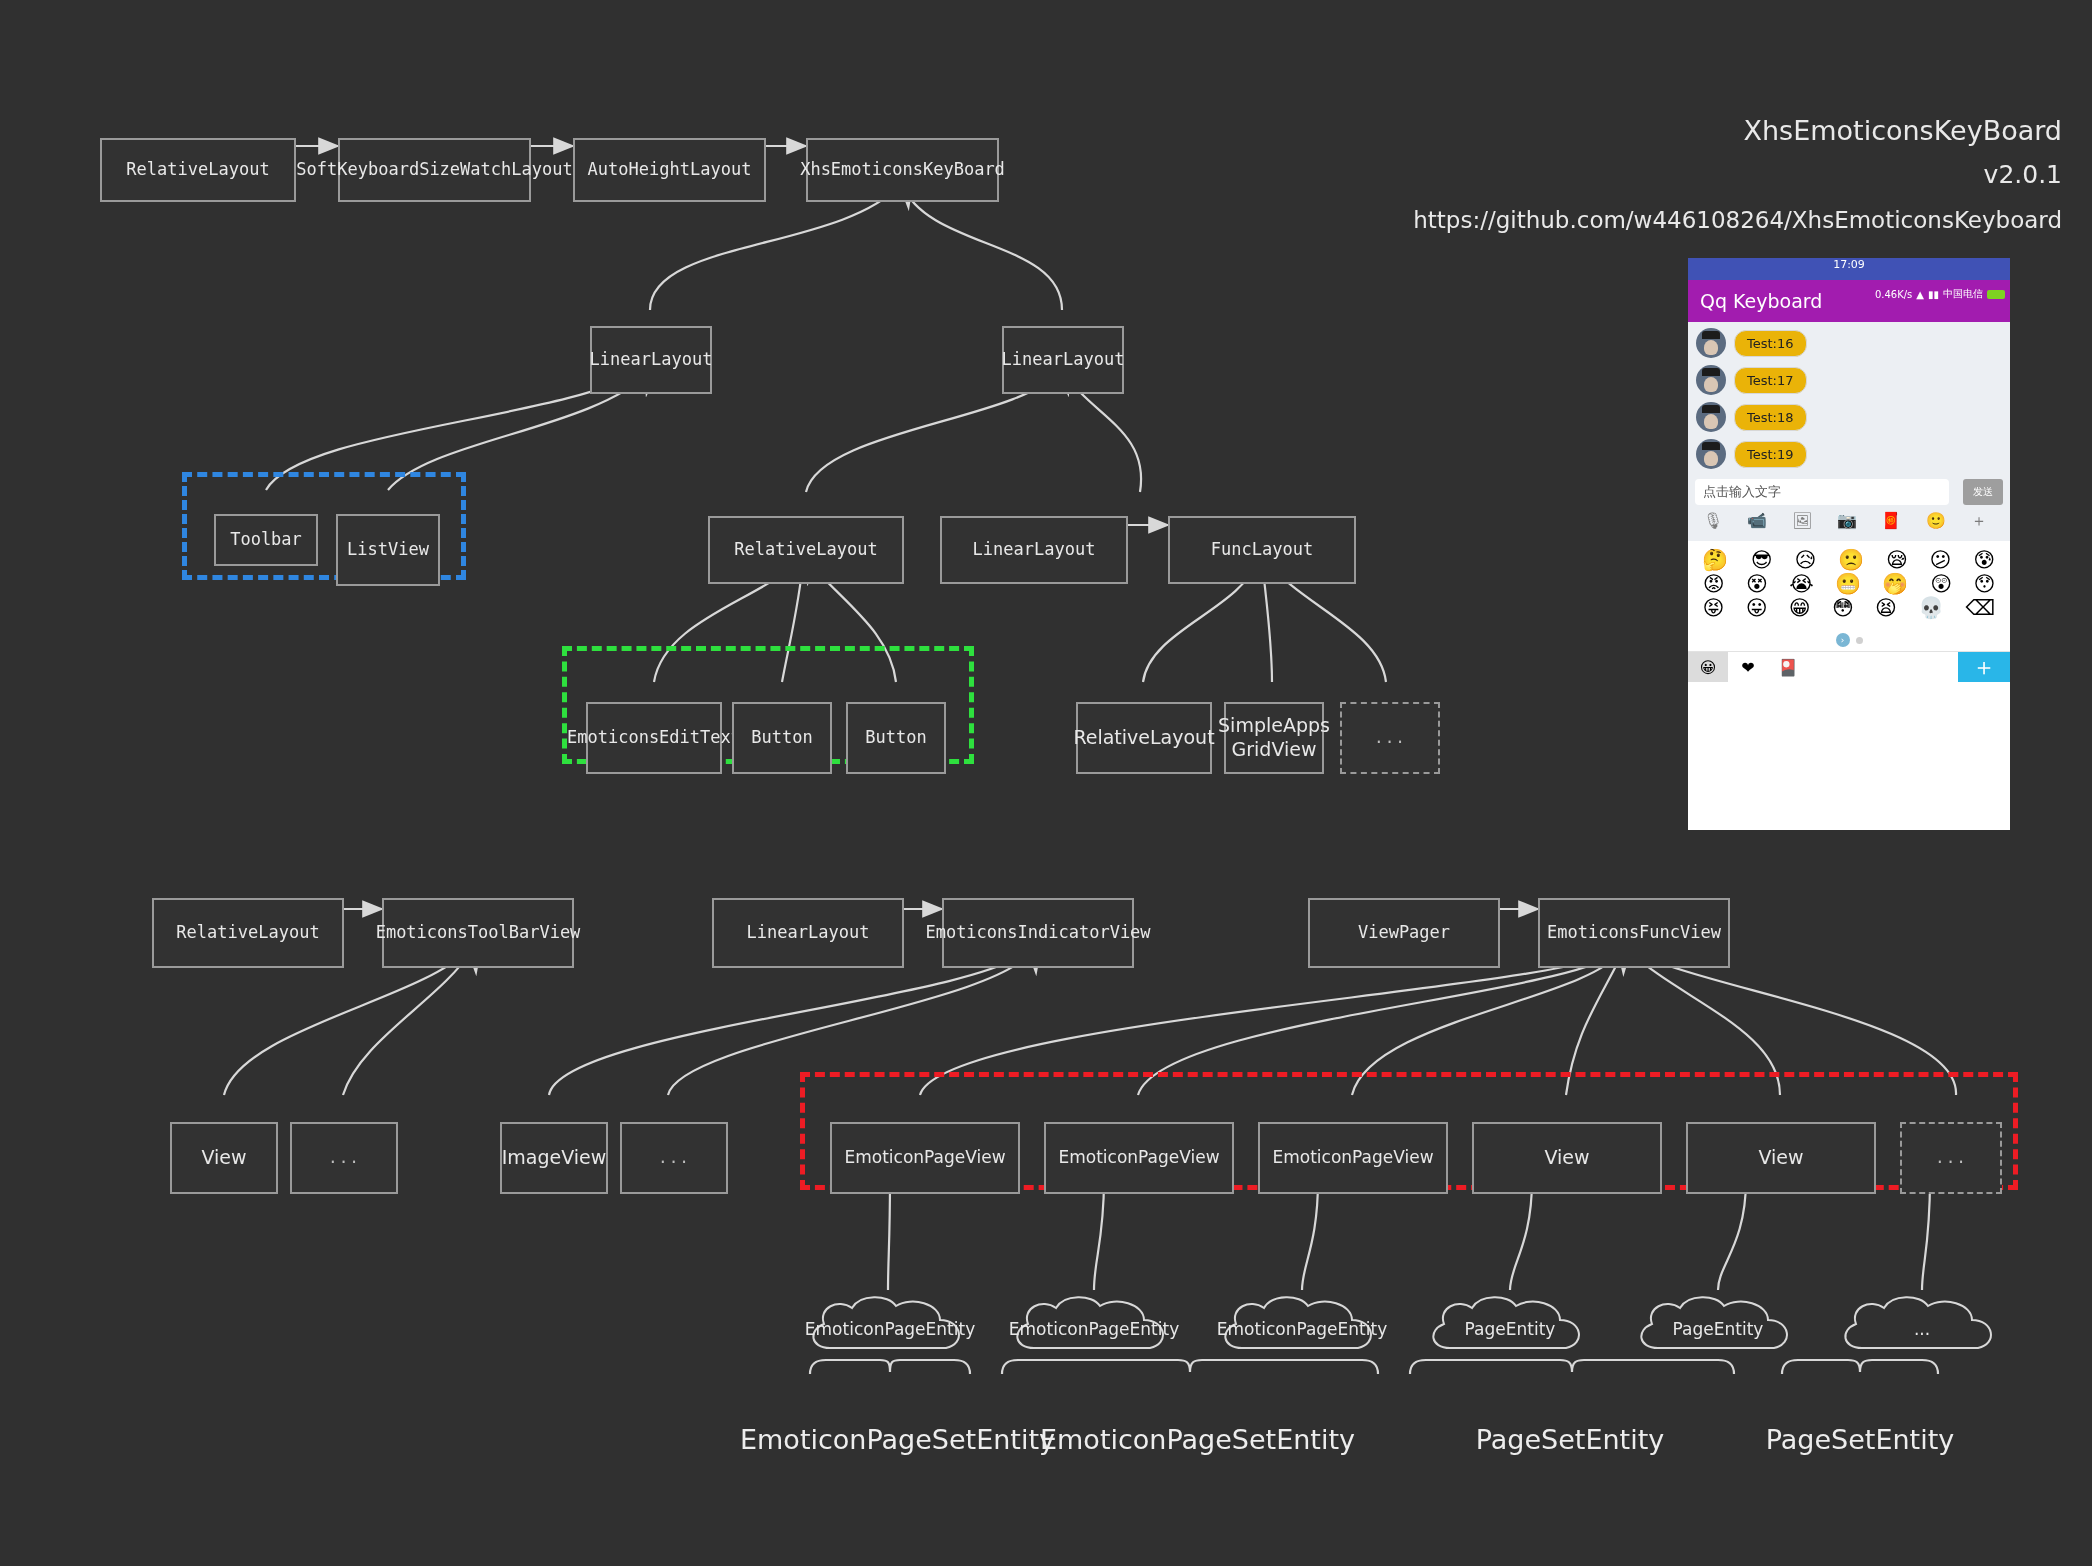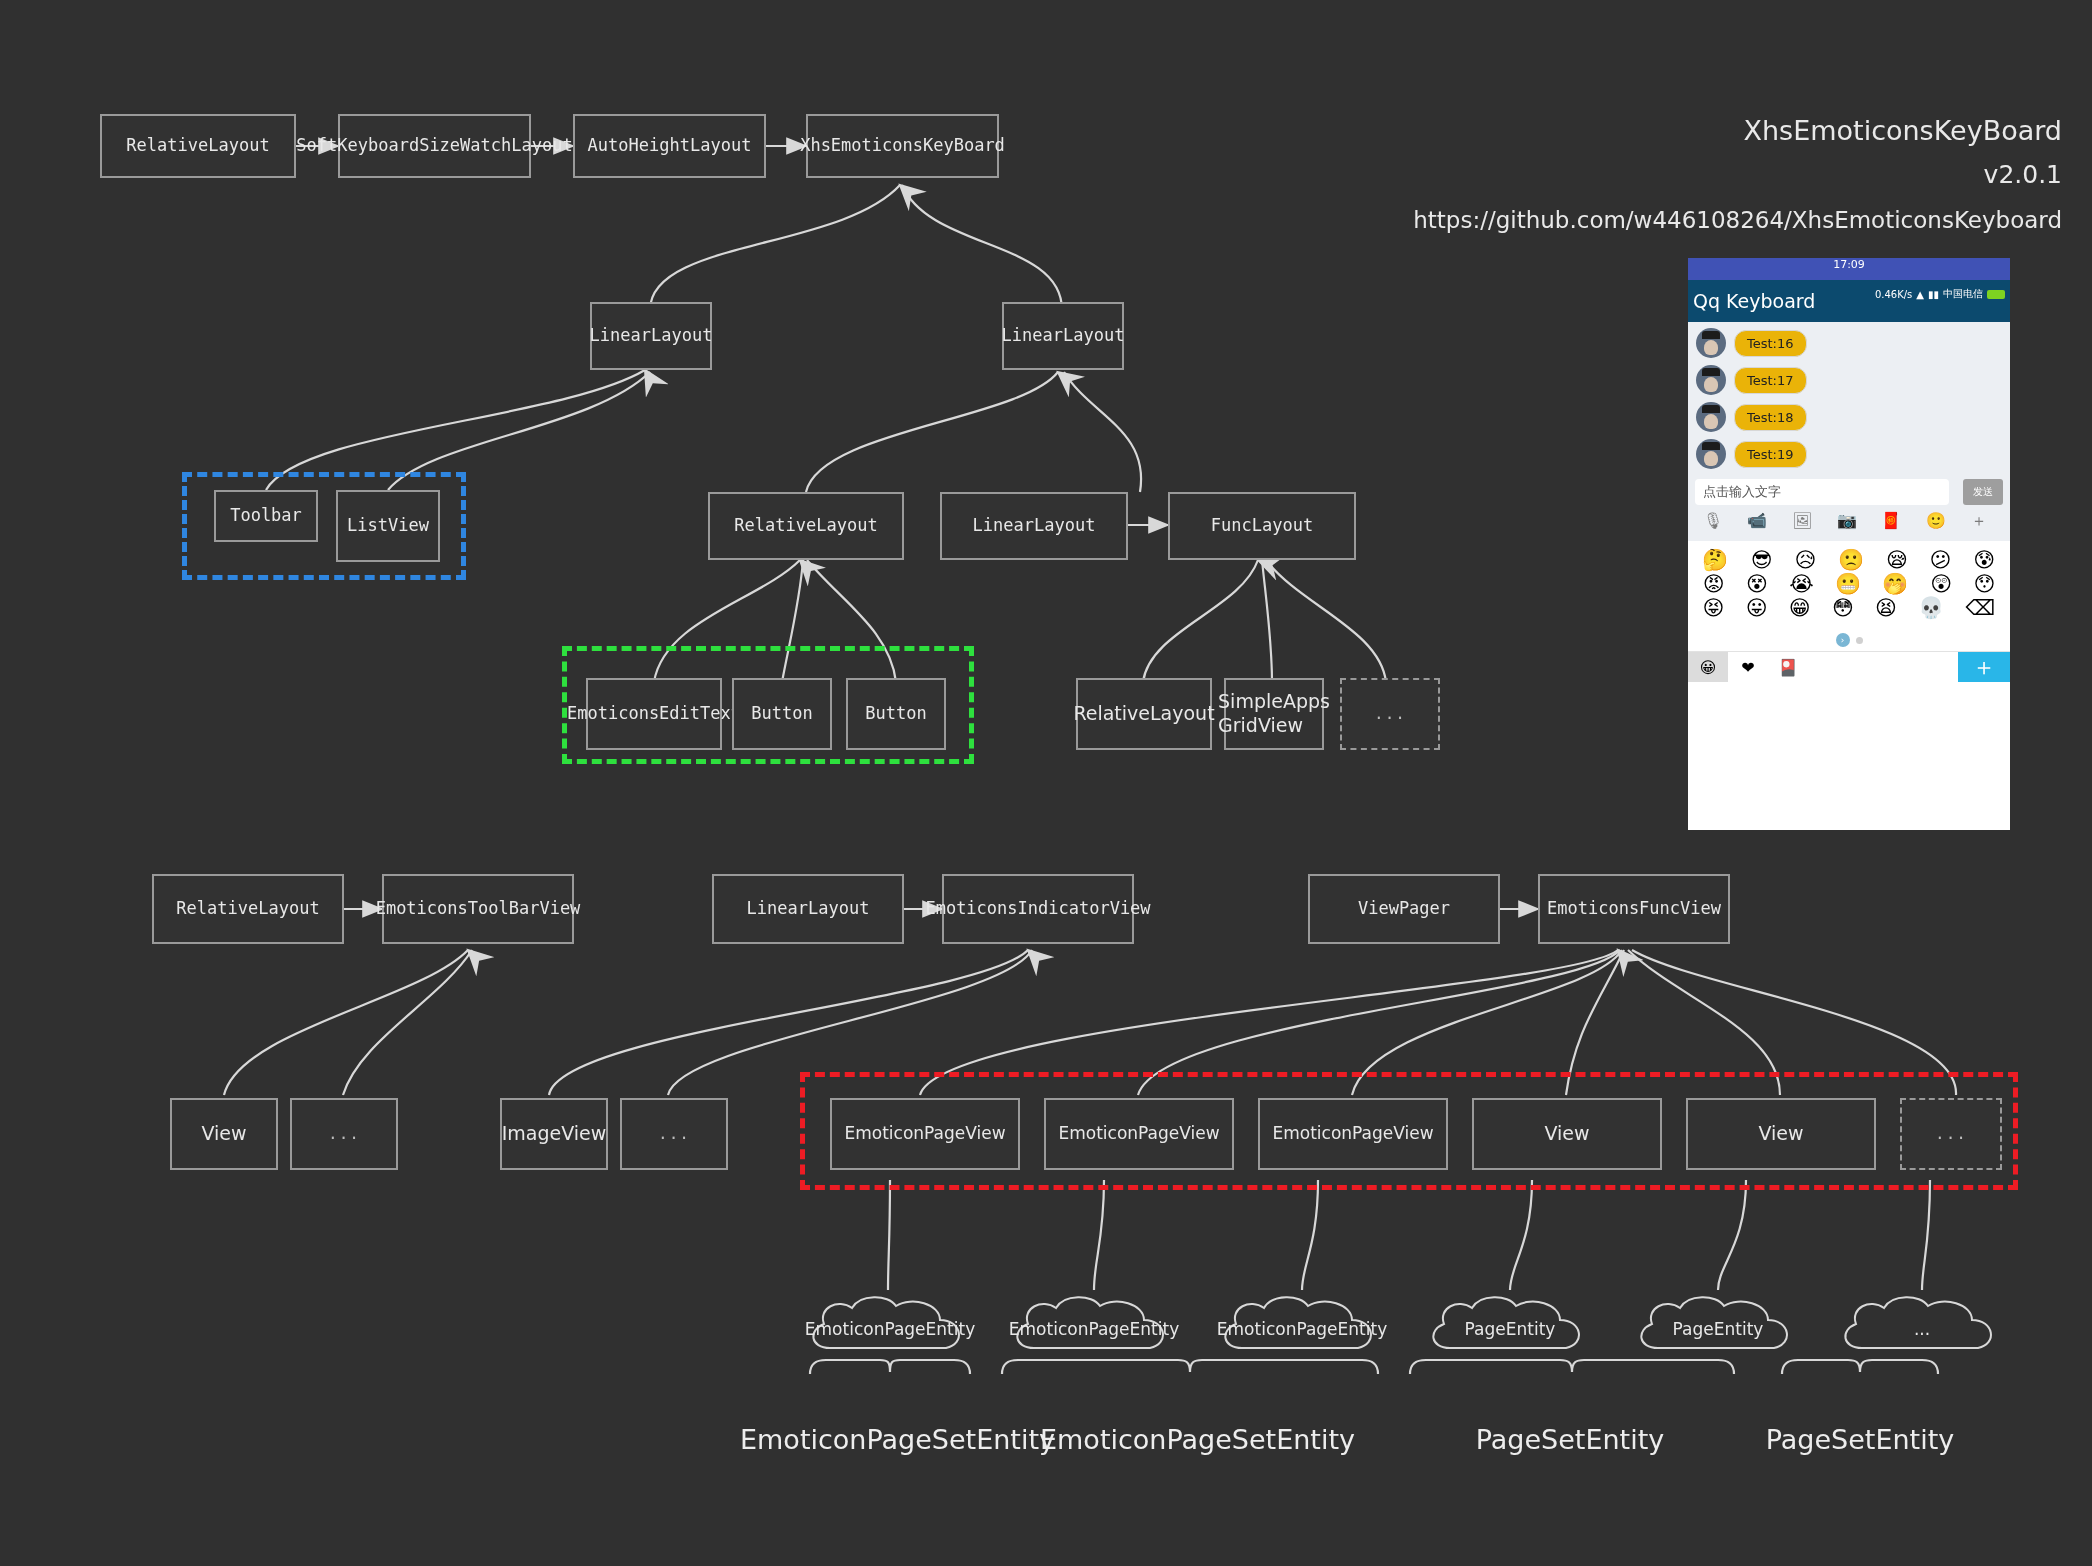--- a/index.html
+++ b/index.html
@@ -2,23 +2,23 @@
 <html><head>
 <meta charset="utf-8">
 <style>
   html,body{margin:0;padding:0;background:#303030;}
   body{width:2092px;height:1566px;position:relative;overflow:hidden;
        font-family:"DejaVu Sans",sans-serif;}
   .canvas{position:absolute;inset:0;}
   svg.wires{position:absolute;left:0;top:0;width:2092px;height:1566px;pointer-events:none;}
 
   .node{position:absolute;border:2px solid #9a9a9a;background:#323232;
-        display:flex;align-items:center;justify-content:center;
+        display:flex;align-items:center;justify-content:center;text-align:center;
         color:#e8e8e8;font-family:"DejaVu Sans Mono",monospace;font-size:17px;
-        line-height:1.25;box-sizing:border-box;padding:10px 6px;}
+        line-height:1.25;box-sizing:border-box;padding:10px 6px;margin-top:24px;}
   .node.sans{font-family:"DejaVu Sans",sans-serif;font-size:19px;}
   .node.dashed{border:2px dashed #9a9a9a;color:#b5b5b5;font-size:15px;}
   .node.ell{color:#bdbdbd;font-size:16px;letter-spacing:1px;}
 
   .group{position:absolute;box-sizing:border-box;}
   .group.blue{border:5px dashed #2f86e0;}
   .group.green{border:5px dashed #2ee03e;}
   .group.red{border:5px dashed #ed1c24;}
 
   .cloudwrap{position:absolute;display:flex;align-items:center;justify-content:center;}
@@ -35,22 +35,22 @@
   #ttl-ver{font-size:25px;right:30px;top:160px;}
   #ttl-url{font-size:23px;right:30px;top:207px;}
 
   
   .phone{position:absolute;left:1688px;top:258px;width:322px;height:572px;
          background:#ffffff;overflow:hidden;}
   .statusbar{height:22px;background:#4052b5;color:#fff;display:flex;align-items:center;
              font-size:11px;padding:0 5px;gap:4px;font-family:"DejaVu Sans",sans-serif;flex-direction:column;}
   .sb-right{margin-left:auto;display:flex;align-items:center;gap:4px;font-size:10px;}
   .sq{width:11px;height:11px;border-radius:2px;display:inline-block;}
-  .appbar{height:42px;background:#0c4a6e;color:#fff;display:flex;align-items:center;
-          padding-left:5px;font-size:19px;font-family:"DejaVu Sans",sans-serif;}
+  .appbar{height:42px;background:#a21caf;color:#fff;display:flex;align-items:center;
+          padding-left:12px;font-size:19px;font-family:"DejaVu Sans",sans-serif;}
   .chatarea{background:#eceff3;height:150px;padding:6px 0 0 8px;box-sizing:border-box;}
   .msg{display:flex;align-items:center;gap:8px;margin-bottom:7px;}
   .avatar{width:30px;height:30px;border-radius:50%;background:#5b6b80;flex:0 0 30px;
           position:relative;overflow:hidden;}
   .avatar::before{content:"";position:absolute;left:6px;top:3px;width:18px;height:8px;
           background:#1c1c1c;border-radius:3px 3px 0 0;}
   .avatar::after{content:"";position:absolute;left:8px;top:12px;width:14px;height:15px;
           background:#d9c6b4;border-radius:50% 50% 40% 40%;}
   .bubble{background:#eab308;border:1px solid #d7d7d7;border-radius:12px;padding:5px 12px;
           font-size:13px;color:#222;font-family:"DejaVu Sans",sans-serif;}

